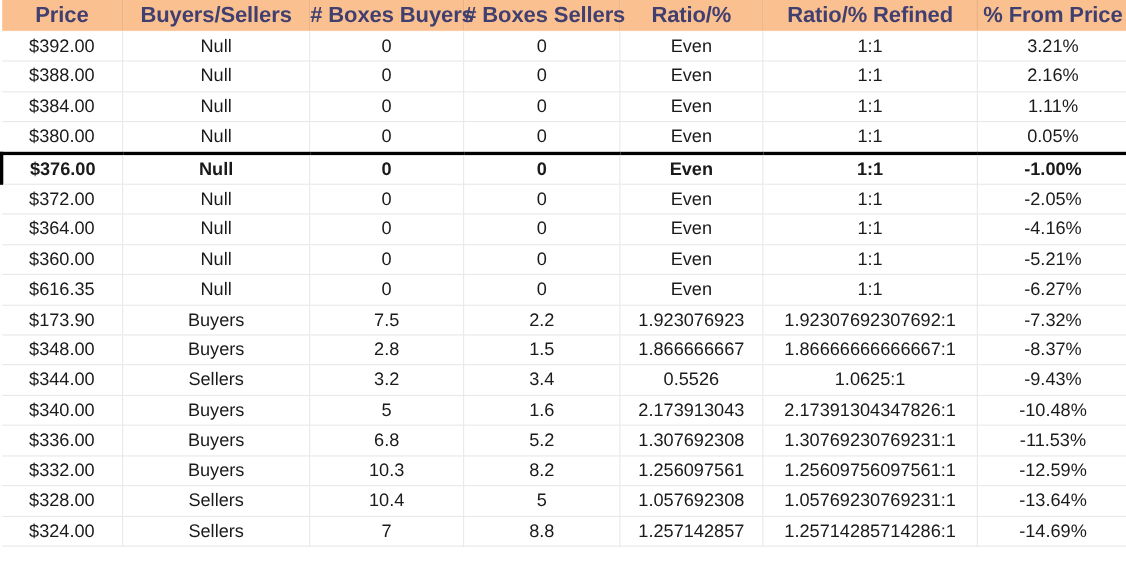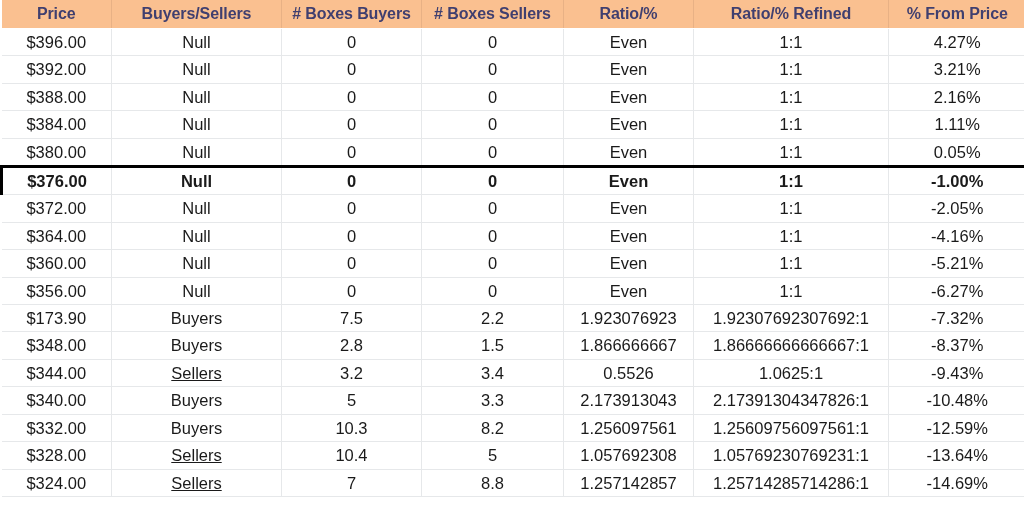--- a/index.html
+++ b/index.html
@@ -24,21 +24,21 @@
   #sheet col.c-bs          { width: 170px; }
   #sheet col.c-bb          { width: 140px; }
   #sheet col.c-bsell       { width: 142px; }
   #sheet col.c-ratio       { width: 130px; }
   #sheet col.c-ratioref    { width: 195px; }
   #sheet col.c-fromprice   { width: 137px; }
 
   #sheet th {
     background: #fac090;
     color: #403f6f;
-    font-size: 16px;
+    font-size: 20px;
     font-weight: bold;
     text-align: center;
     height: 28px;
     padding: 0;
     border-right: 1px solid #e8b185;
     border-bottom: 1px solid #ffffff;
     white-space: nowrap;
     letter-spacing: -0.1px;
   }
   #sheet th:last-child { border-right: none; }
@@ -70,21 +70,20 @@
     background: #c3e9cb;
     color: #1d7a2a;
     border-bottom-color: #bbe0c2;
     border-right-color: #bbe0c2;
   }
   td.state-sellers {
     background: #fbc6ce;
     color: #c0003c;
     border-bottom-color: #f2bdc5;
     border-right-color: #f2bdc5;
-    text-decoration: underline;
   }
 
   
   tr.highlight td {
     font-weight: bold;
     border-top: 3px solid #000000;
     border-bottom: 3px solid #000000;
   }
   tr.highlight td:first-child  { border-left: 3px solid #000000; margin-top: 36px; }
   tr.highlight td:last-child   { border-right: 3px solid #000000; margin-top: 20px; }
@@ -110,29 +109,20 @@
       <th>Buyers/Sellers</th>
       <th># Boxes Buyers</th>
       <th># Boxes Sellers</th>
       <th>Ratio/%</th>
       <th>Ratio/% Refined</th>
       <th>% From Price</th>
     </tr>
   </thead>
   <tbody id="table-body">
       <tr>
-        <td>$396.00</td>
-        <td class="state-null">Null</td>
-        <td>0</td>
-        <td>0</td>
-        <td>Even</td>
-        <td>1:1</td>
-        <td>4.27%</td>
-      </tr>
-      <tr>
         <td>$392.00</td>
         <td class="state-null">Null</td>
         <td>0</td>
         <td>0</td>
         <td>Even</td>
         <td>1:1</td>
         <td>3.21%</td>
       </tr>
       <tr>
         <td>$388.00</td>
@@ -191,21 +181,21 @@
       <tr>
         <td>$360.00</td>
         <td class="state-null">Null</td>
         <td>0</td>
         <td>0</td>
         <td>Even</td>
         <td>1:1</td>
         <td>-5.21%</td>
       </tr>
       <tr>
-        <td>$356.00</td>
+        <td>$616.35</td>
         <td class="state-null">Null</td>
         <td>0</td>
         <td>0</td>
         <td>Even</td>
         <td>1:1</td>
         <td>-6.27%</td>
       </tr>
       <tr>
         <td>$173.90</td>
         <td class="state-buyers">Buyers</td>
@@ -230,24 +220,33 @@
         <td>3.2</td>
         <td>3.4</td>
         <td>0.5526</td>
         <td>1.0625:1</td>
         <td>-9.43%</td>
       </tr>
       <tr>
         <td>$340.00</td>
         <td class="state-buyers">Buyers</td>
         <td>5</td>
-        <td>3.3</td>
+        <td>1.6</td>
         <td>2.173913043</td>
         <td>2.17391304347826:1</td>
         <td>-10.48%</td>
+      </tr>
+      <tr>
+        <td>$336.00</td>
+        <td class="state-buyers">Buyers</td>
+        <td>6.8</td>
+        <td>5.2</td>
+        <td>1.307692308</td>
+        <td>1.30769230769231:1</td>
+        <td>-11.53%</td>
       </tr>
       <tr>
         <td>$332.00</td>
         <td class="state-buyers">Buyers</td>
         <td>10.3</td>
         <td>8.2</td>
         <td>1.256097561</td>
         <td>1.25609756097561:1</td>
         <td>-12.59%</td>
       </tr>

